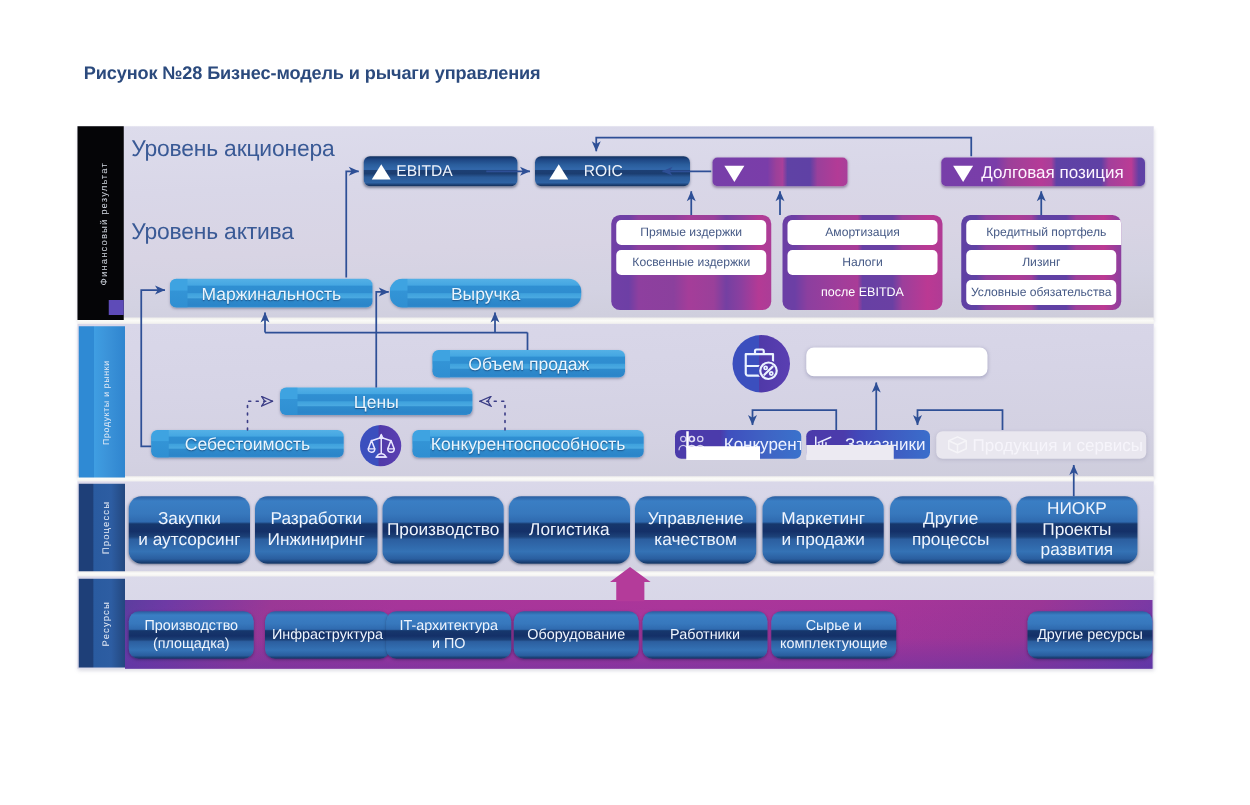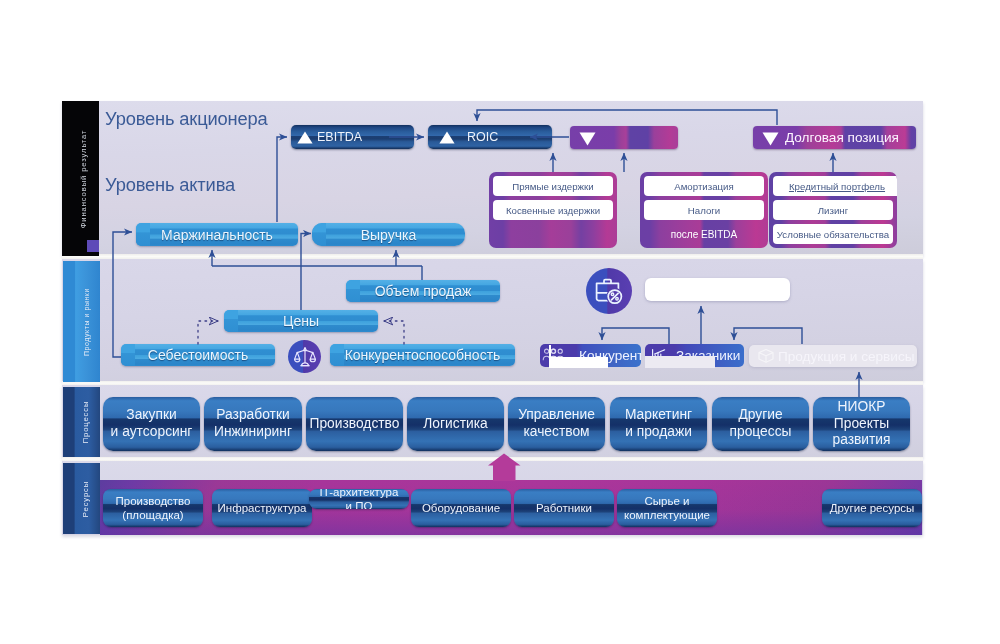--- a/index.html
+++ b/index.html
@@ -71,20 +71,21 @@
   .rsbox .lbl{position:absolute;inset:0;display:flex;flex-direction:column;align-items:center;
               justify-content:center;color:#eef4fd;font-size:11.5px;line-height:1.25;z-index:3;
               white-space:nowrap;text-align:center;}
 
   svg.ov{position:absolute;left:0;top:0;width:1000px;height:644px;overflow:visible;pointer-events:none;}
 </style>
 </head>
 <body>
 
 <div id="stage">
+  <div class="abs" style="left:67px;top:51px;font-size:14.5px;font-weight:bold;color:#2b4a7d;letter-spacing:-0.1px;">Рисунок №28 Бизнес-модель и рычаги управления</div>
 
   <div class="panel panel-shadow" style="left:62px;top:101px;width:861px;height:155px;
        background:linear-gradient(178deg,#dddcec 0%,#d9d7e8 30%,#d8d4e4 58%,#d3d2e2 78%,#cdccda 100%);"></div>
   <div class="panel panel-shadow" style="left:62px;top:259px;width:861px;height:123px;
        background:linear-gradient(178deg,#d9d7e9 0%,#d6d4e6 40%,#d3d1e2 72%,#cecddc 100%);"></div>
   <div class="panel panel-shadow" style="left:62px;top:385px;width:861px;height:73px;
        background:linear-gradient(178deg,#dbd9ea 0%,#d6d4e6 55%,#d0cfde 100%);"></div>
   <div class="panel panel-shadow" style="left:62px;top:461px;width:861px;height:74px;
        background:linear-gradient(178deg,#dbdaea 0%,#d6d4e6 60%,#d1cfe0 100%);"></div>
 
@@ -123,31 +124,31 @@
 
   <div class="pgroup" style="left:489px;top:172px;width:128px;height:76px;
        background:linear-gradient(90deg,#713fa6 0px,#6d3fa5 14px,#8e3f9f 22px,#8b409d 50px,
        #a53d99 62px,#9a409a 82px,#7440a2 92px,#8c3f9f 104px,#b43a95 118px,#ab3d97 128px);">
     <div class="wrow" style="left:4px;top:4px;width:120px;height:20px;">Прямые издержки</div>
     <div class="wrow" style="left:4px;top:28px;width:120px;height:20px;">Косвенные издержки</div>
   </div>
 
   <div class="pgroup" style="left:626px;top:172px;width:128px;height:76px;
        background:linear-gradient(90deg,#6b3fa5 0px,#6c3fa5 10px,#8c3f9f 20px,#a23d9a 48px,
-       #a93c97 60px,#6740a4 64px,#6a40a3 88px,#9c3f9b 96px,#bb3993 116px,#b03b95 128px);margin-left:14px;">
+       #a93c97 60px,#6740a4 64px,#6a40a3 88px,#9c3f9b 96px,#bb3993 116px,#b03b95 128px);">
     <div class="wrow" style="left:4px;top:4px;width:120px;height:20px;">Амортизация</div>
     <div class="wrow" style="left:4px;top:28px;width:120px;height:20px;">Налоги</div>
     <div class="abs" style="left:4px;top:52px;width:120px;height:20px;display:flex;align-items:center;justify-content:center;
          color:#fff;font-size:10px;z-index:3;white-space:nowrap;">после EBITDA</div>
   </div>
 
   <div class="pgroup" style="left:769px;top:172px;width:128px;height:76px;
        background:linear-gradient(90deg,#5f41a4 0px,#5f41a4 12px,#8c3f9f 20px,#ad3b95 44px,
        #a13e99 56px,#5f41a4 62px,#6140a4 84px,#9e3f9a 92px,#bc3992 114px,#8b3f9f 128px);">
-    <div class="wrow" style="left:4px;top:4px;width:128px;height:20px;text-decoration:underline;">Кредитный портфель</div>
+    <div class="wrow" style="left:4px;top:4px;width:128px;height:20px;">Кредитный портфель</div>
     <div class="wrow" style="left:4px;top:28px;width:120px;height:20px;">Лизинг</div>
     <div class="wrow" style="left:4px;top:52px;width:120px;height:20px;">Условные обязательства</div>
   </div>
 
   <div class="pchip" style="left:570px;top:126px;width:108px;height:23px;
        background:linear-gradient(90deg,#773fa9 0px,#7a3da9 44px,#9c4099 51px,#a8409a 56px,
        #5f42a5 60px,#5f41a5 78px,#9a409b 84px,#b33b96 100px,#a83f9a 108px);">
     <svg width="17" height="14" style="position:absolute;left:9px;top:6px;z-index:4;">
       <polygon points="0.5,0.5 16.5,0.5 8.5,13.5" fill="#ffffff"></polygon>
     </svg>
@@ -231,21 +232,21 @@
     <div class="lbl">
       <span>Производство</span>
       <span>(площадка)</span>
     </div>
     </div>
   <div class="rsbox" style="left:212px;top:489px;width:100px;height:38px;">
     <div class="lbl">
       <span>Инфраструктура</span>
     </div>
     </div>
-  <div class="rsbox" style="left:309px;top:489px;width:100px;height:20px;">
+  <div class="rsbox" style="left:309px;top:489px;width:100px;height:38px;">
     <div class="lbl">
       <span>IT-архитектура</span>
       <span>и ПО</span>
     </div>
     </div>
   <div class="rsbox" style="left:411px;top:489px;width:100px;height:38px;">
     <div class="lbl">
       <span>Оборудование</span>
     </div>
     </div>

